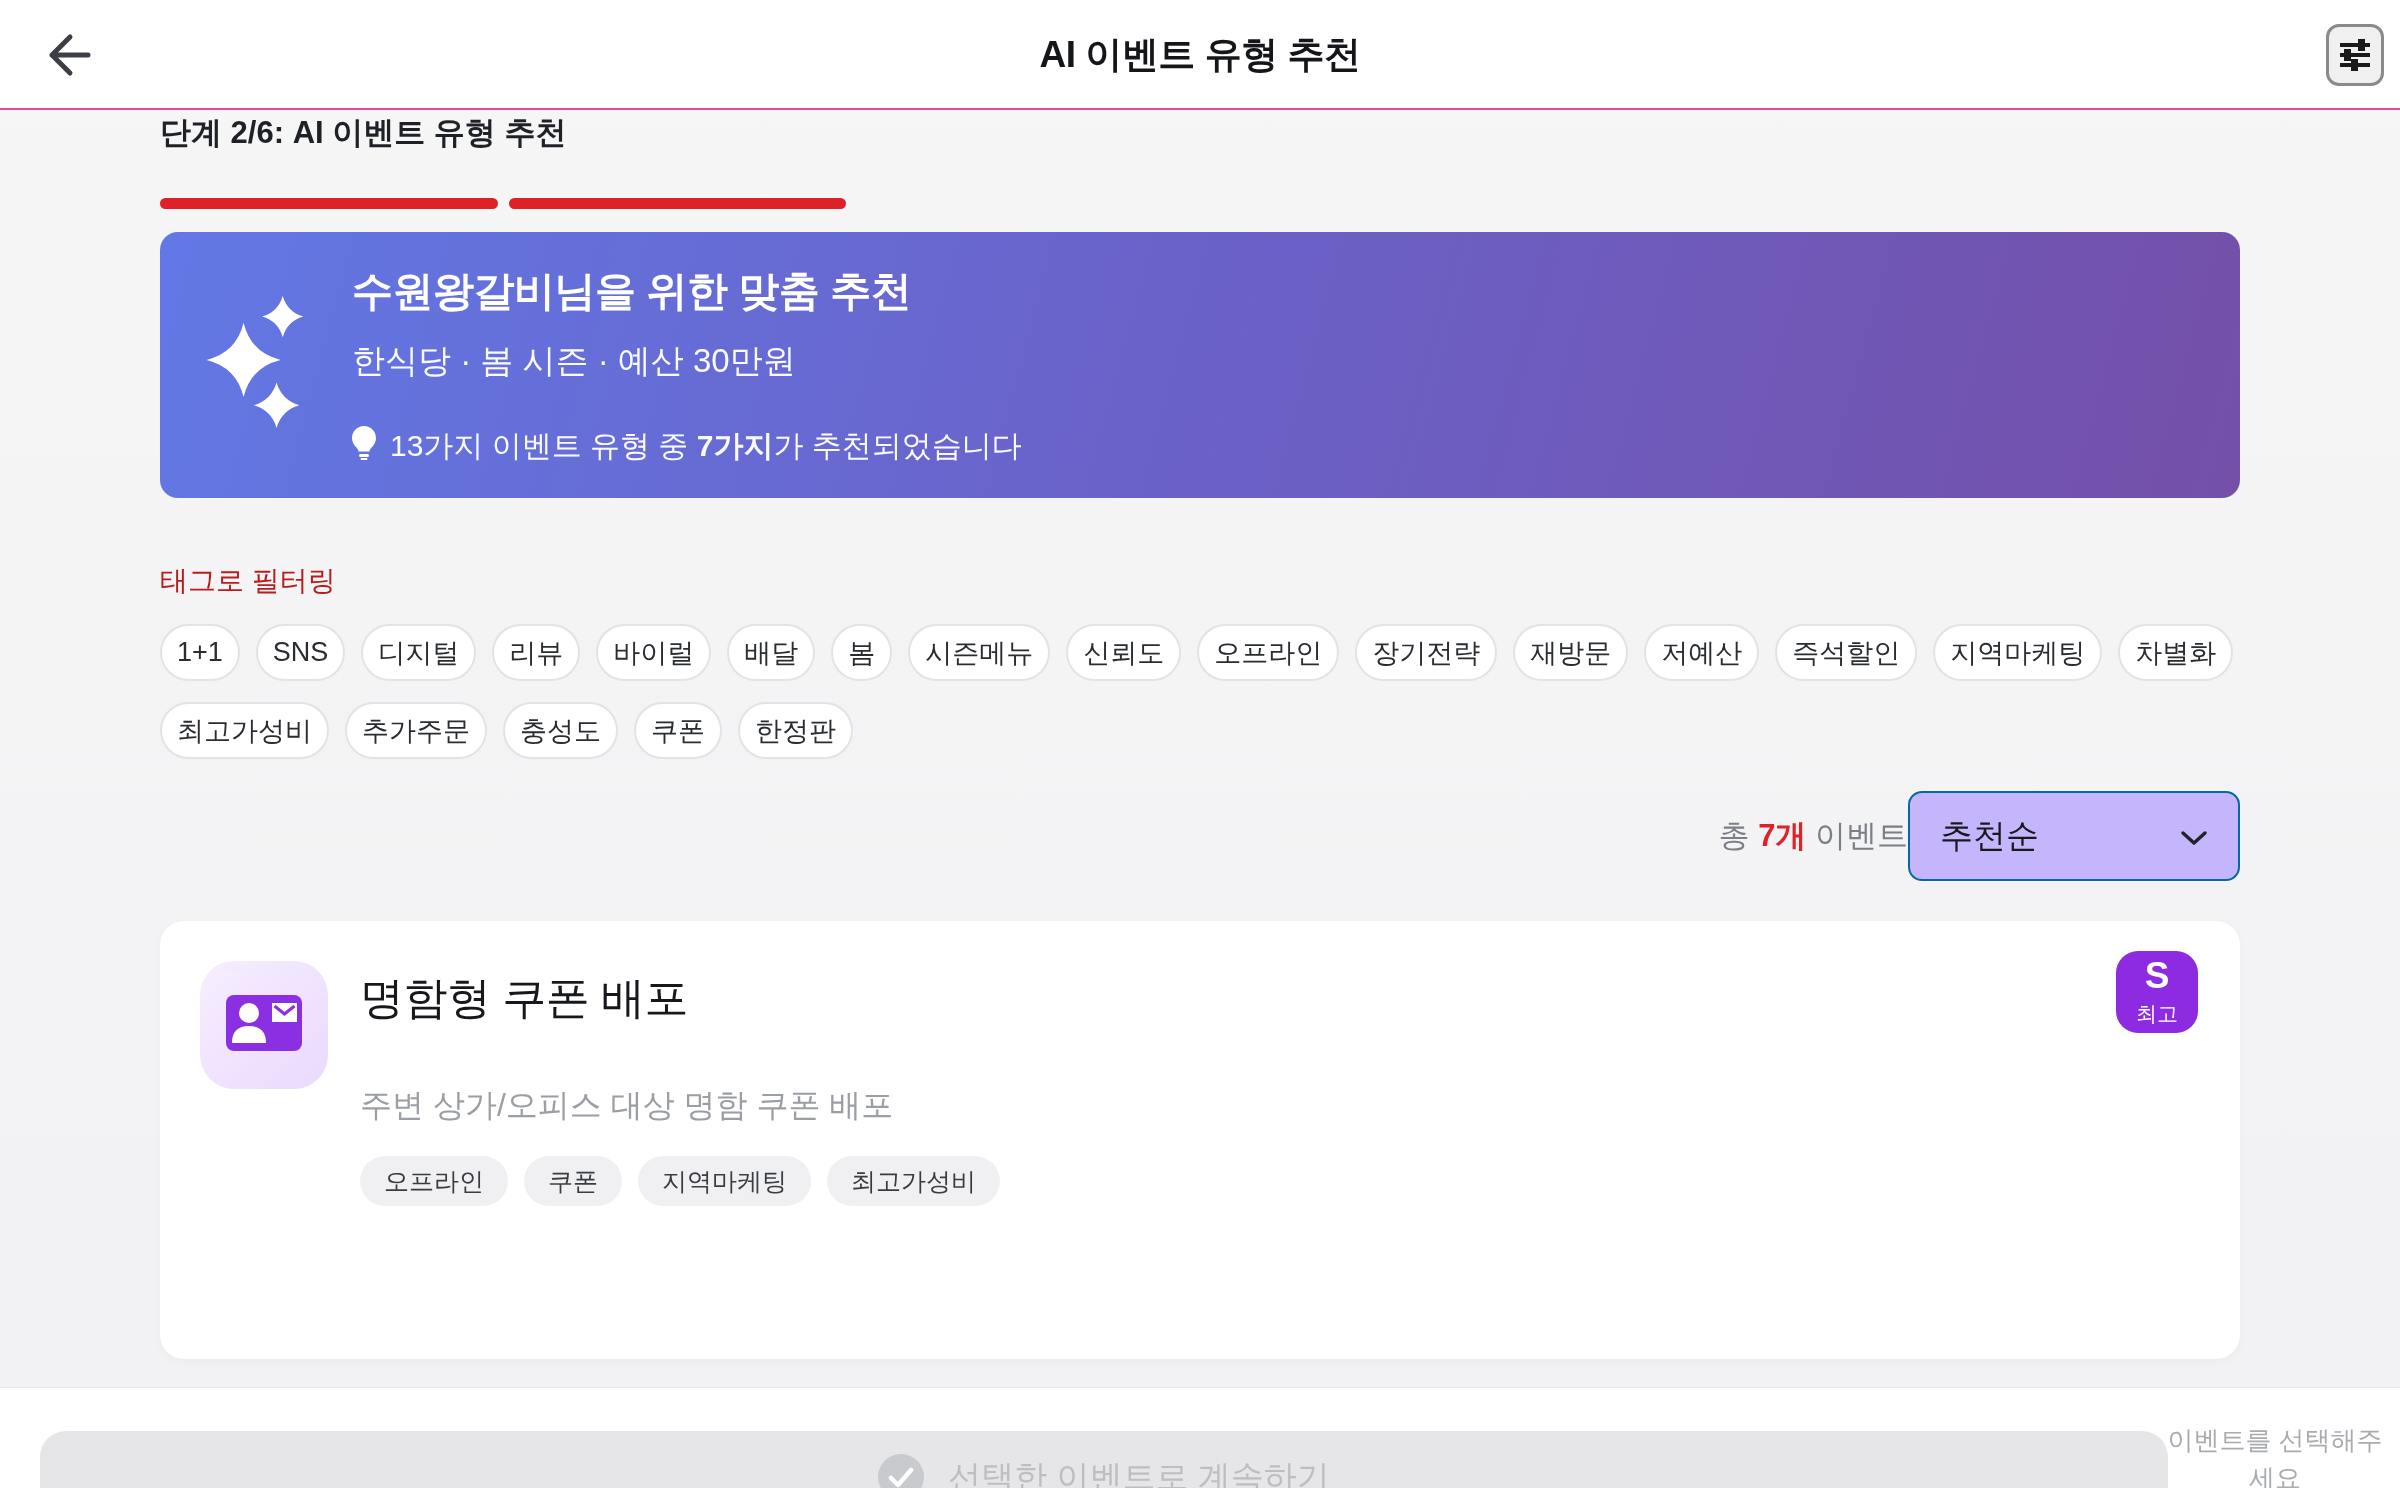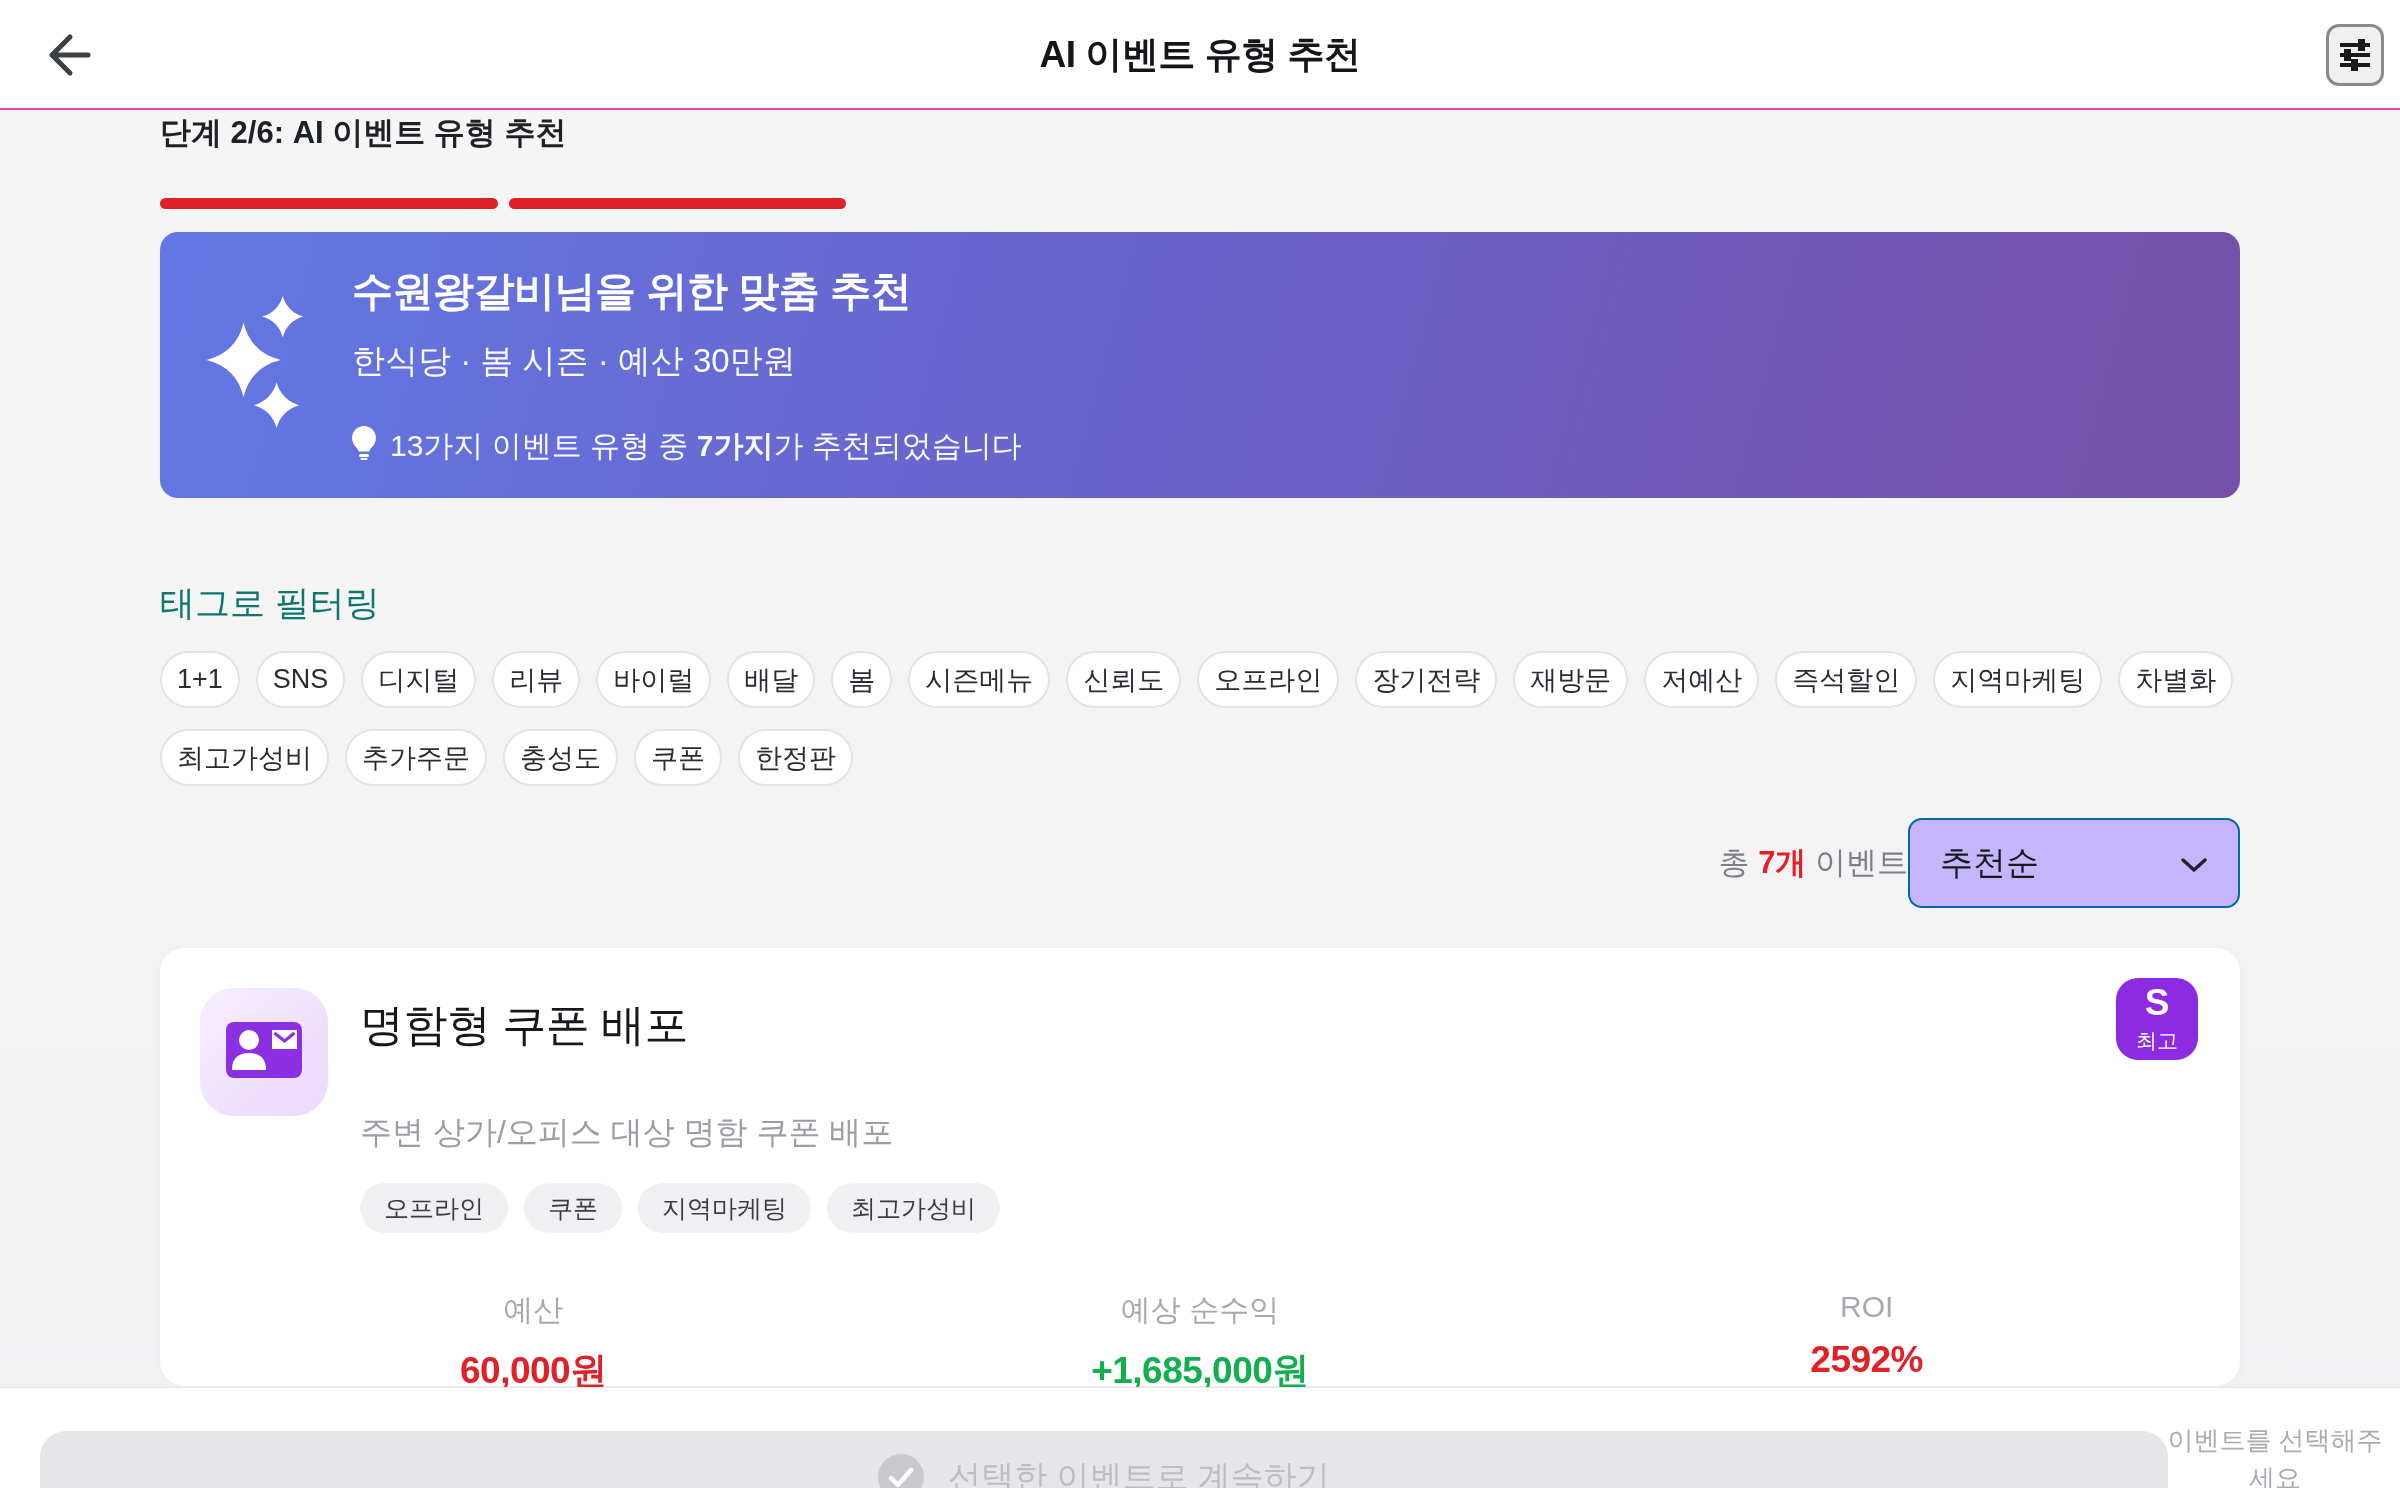--- a/index.html
+++ b/index.html
@@ -41,21 +41,21 @@
     margin-top:23px; height:266px; border-radius:18px;
     background:linear-gradient(105deg, #6278E4 0%, #6A62C9 48%, #7450A9 100%);
     display:flex; align-items:center; padding:0 46px; color:#FFFFFF;
   }
   .banner-icon { width:104px; flex:none; margin-right:42px; }
   .banner-title { font-size:41px; font-weight:700; letter-spacing:-0.5px; }
   .banner-subtitle { margin-top:20px; font-size:33px; font-weight:400; color:rgba(255,255,255,0.96); }
   .banner-info { margin-top:42px; font-size:30px; display:flex; align-items:flex-end; gap:14px; color:rgba(255,255,255,0.97); }
   .banner-info b { font-weight:700; }
   
-  .filter-label { margin-top:82px; font-size:35px; color:#0f766e; }
+  .filter-label { margin-top:64px; font-size:28px; color:#b91c1c; }
   .chips { margin-top:24px; display:flex; flex-wrap:wrap; gap:21px 16px; }
   .chip {
     height:57px; padding:0 15px; display:inline-flex; align-items:center; justify-content:center;
     background:#FFFFFF; border:2px solid #E3E3E6; border-radius:29px;
     font-size:27px; color:#292C31; cursor:pointer; white-space:nowrap;
   }
   
   .results-row { margin-top:32px; display:flex; align-items:center; justify-content:flex-end; }
   .count { font-size:31px; color:#7B7F86; }
   .count b { color:#E02128; font-weight:700; }
@@ -240,37 +240,20 @@
             <div class="mini-tag">쿠폰</div>
             <div class="mini-tag">지역마케팅</div>
             <div class="mini-tag">최고가성비</div>
           </div>
       </div>
     </div>
     <div class="grade-badge">
       <div class="grade-letter">S</div>
       <div class="grade-label">최고</div>
     </div>
-    <div class="stats">
-
-        <div class="stat">
-          <div class="stat-label">예산</div>
-          <div class="stat-value red">60,000원</div>
-        </div>
-
-        <div class="stat">
-          <div class="stat-label">예상 순수익</div>
-          <div class="stat-value green">+1,685,000원</div>
-        </div>
-
-        <div class="stat">
-          <div class="stat-label">ROI</div>
-          <div class="stat-value red">2592%</div>
-        </div>
-      </div>
   </div>
 </div>
 
 <div class="bottom-bar">
   <button class="continue-btn" disabled="">
     <span class="check-circle">
       <svg width="46" height="46" viewBox="0 0 46 46">
         <path d="M13 24 L20 31 L33 16" stroke="#FFFFFF" stroke-width="4.5" fill="none" stroke-linecap="round" stroke-linejoin="round"></path>
       </svg>
     </span>

